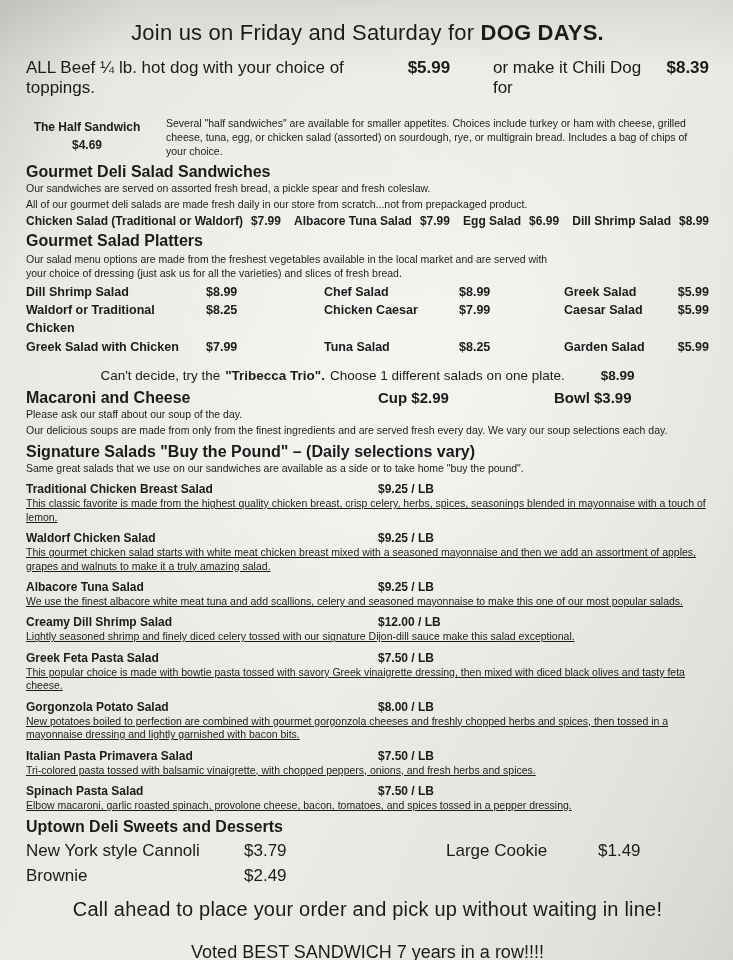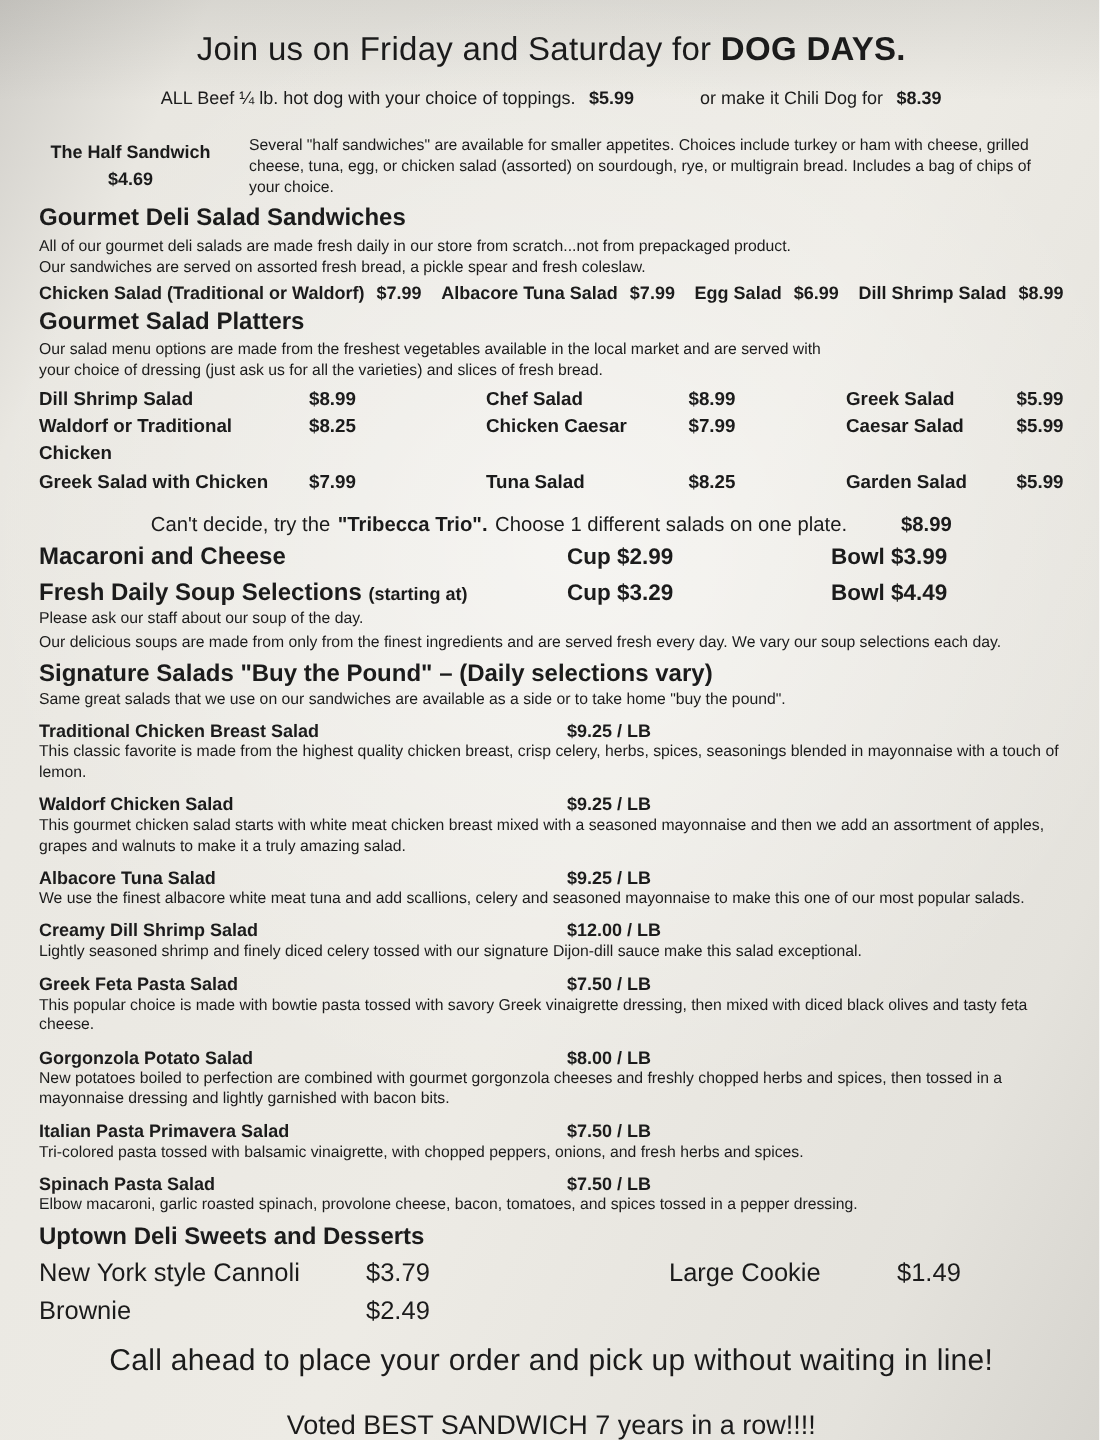--- a/index.html
+++ b/index.html
@@ -12,42 +12,42 @@
     width:733px; height:960px;
     padding:12px 24px 8px 26px;
     overflow:hidden;
     background:
       linear-gradient(180deg, rgba(110,110,105,0.14), rgba(0,0,0,0) 7%),
       radial-gradient(ellipse 75% 55% at 52% 38%, rgba(255,255,255,0.5), rgba(255,255,255,0) 72%),
       linear-gradient(115deg, #cfcdc8 0%, #e9e7e1 12%, #edebe5 55%, #e4e2dc 85%, #d6d4ce 100%);
   }
   .b { font-weight:bold; }
   .promo { text-align:center; font-size:22px; margin-top:8px; letter-spacing:.2px; }
-  .hotdog-line { display:flex; justify-content:center; align-items:baseline; gap:9px; font-size:12px; margin-top:12px; }
+  .hotdog-line { display:flex; justify-content:center; align-items:baseline; gap:9px; font-size:17px; margin-top:12px; }
   .hotdog-line .wide-gap { width:26px; }
   .half { display:flex; gap:18px; margin-top:18px; }
   .half-left { width:122px; flex-shrink:0; text-align:center; font-weight:bold; font-size:12px; line-height:1.5; padding-top:2px; }
   .half-desc { font-size:10.5px; line-height:1.35; }
   .sec-heading { font-size:16px; font-weight:bold; margin-top:4px; }
   .small { font-size:10.5px; line-height:1.35; }
   .mt2 { margin-top:2px; }
   .sandwich-row { display:flex; justify-content:space-between; font-weight:bold; font-size:12px; margin-top:3px; white-space:nowrap; }
   .sandwich-item { display:flex; gap:8px; }
   .platter-desc { max-width:535px; }
   .platter-grid { display:grid; grid-template-columns:180px 118px 135px 105px 112px 1fr; font-weight:bold; font-size:12.5px; line-height:1.45; margin-top:3px; }
   .right { text-align:right; }
   .trio { display:flex; justify-content:center; align-items:flex-end; gap:5px; font-size:13.5px; margin-top:12px; margin-bottom:2px; white-space:nowrap; }
   .trio .spacer { width:26px; }
   .bigrow { display:grid; grid-template-columns:352px 176px 1fr; align-items:baseline; margin-top:6px; }
   .bigrow .name { font-size:16px; font-weight:bold; }
   .bigrow .name .note { font-size:12px; }
   .bigrow .size { font-size:15px; font-weight:bold; }
   .sig-item { margin-top:7px; }
   .sig-head { display:grid; grid-template-columns:352px 1fr; font-weight:bold; font-size:12px; line-height:1.25; }
-  .sig-desc { font-size:10.5px; line-height:1.28; }
+  .sig-desc { font-size:10.5px; line-height:1.28;text-decoration:underline; }
   .desserts-grid { display:grid; grid-template-columns:218px 202px 152px 1fr; font-size:17px; line-height:1.45; margin-top:3px; }
   .call { text-align:center; font-size:20px; margin-top:9px; letter-spacing:.2px; }
   .voted { text-align:center; font-size:18px; margin-top:21px; }
   .revised { text-align:center; font-size:11px; font-weight:bold; margin-top:2px; }
 </style>
 </head>
 <body>
 
 <div class="page">
 
@@ -65,22 +65,22 @@
 
   <div class="half">
     <div class="half-left">
       <div>The Half Sandwich</div>
       <div>$4.69</div>
     </div>
     <div class="half-desc">Several "half sandwiches" are available for smaller appetites.  Choices include turkey or ham with cheese, grilled cheese, tuna, egg, or chicken salad (assorted) on sourdough, rye, or multigrain bread.  Includes a bag of chips of your choice.</div>
   </div>
 
   <div class="sec-heading">Gourmet Deli Salad Sandwiches</div>
+  <div class="small">Our sandwiches are served on assorted fresh bread, a pickle spear and fresh coleslaw.</div>
   <div class="small mt2">All of our gourmet deli salads are made fresh daily in our store from scratch...not from prepackaged product.</div>
-  <div class="small">Our sandwiches are served on assorted fresh bread, a pickle spear and fresh coleslaw.</div>
 
   <div class="sandwich-row">
     <span class="sandwich-item">
       <span>Chicken Salad (Traditional or Waldorf)</span>
       <span>$7.99</span>
     </span>
     <span class="sandwich-item">
       <span>Albacore Tuna Salad</span>
       <span>$7.99</span>
     </span>
@@ -125,25 +125,20 @@
     <span class="b">"Tribecca Trio".</span>
     <span>Choose 1 different salads on one plate.</span>
     <span class="spacer"></span>
     <span class="b">$8.99</span>
   </div>
 
   <div class="bigrow">
     <span class="name">Macaroni and Cheese</span>
     <span class="size">Cup $2.99</span>
     <span class="size">Bowl $3.99</span>
-  </div>
-  <div class="bigrow">
-    <span class="name"><span>Fresh Daily Soup Selections </span><span class="note">(starting at)</span></span>
-    <span class="size">Cup $3.29</span>
-    <span class="size">Bowl $4.49</span>
   </div>
   <div class="small">Please ask our staff about our soup of the day.</div>
   <div class="small mt2">Our delicious soups are made from only from the finest ingredients and are served fresh every day.  We vary our soup selections each day.</div>
 
   <div class="sec-heading" style="margin-top:6px;">Signature Salads "Buy the Pound" – (Daily selections vary)</div>
   <div class="small">Same great salads that we use on our sandwiches are available as a side or to take home "buy the pound".</div>
 
   <div class="sig-item">
     <div class="sig-head">
       <span>Traditional Chicken Breast Salad</span>

